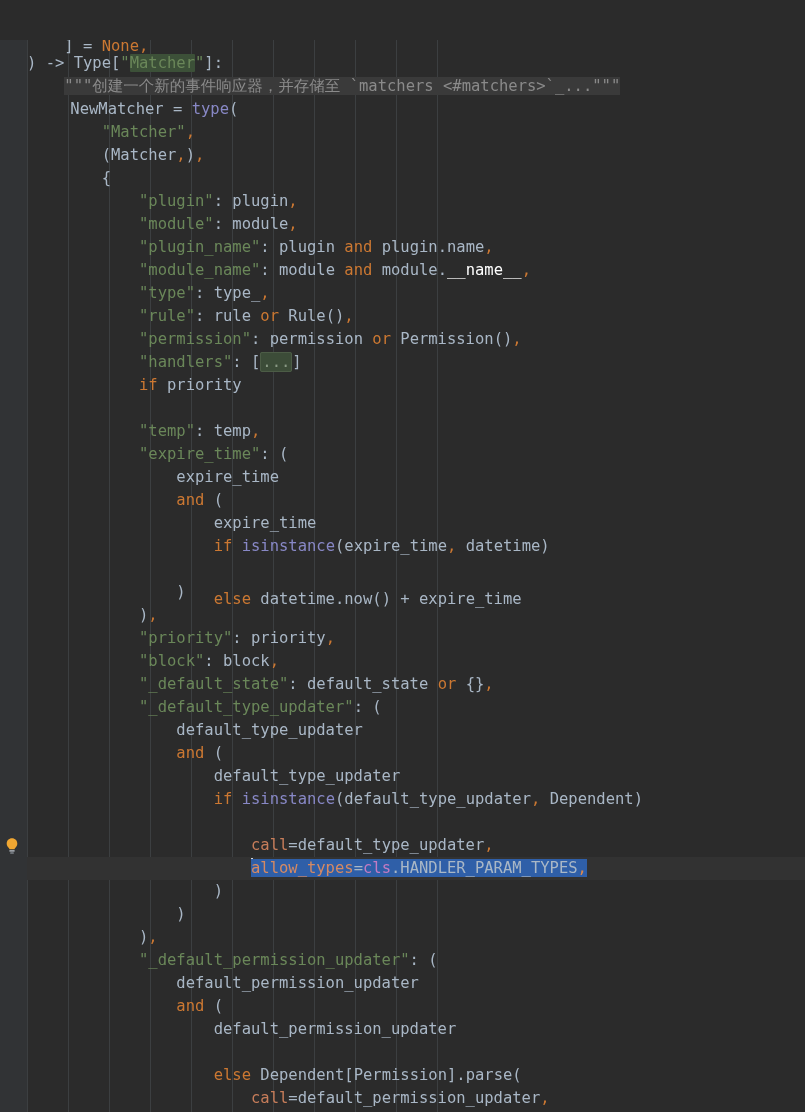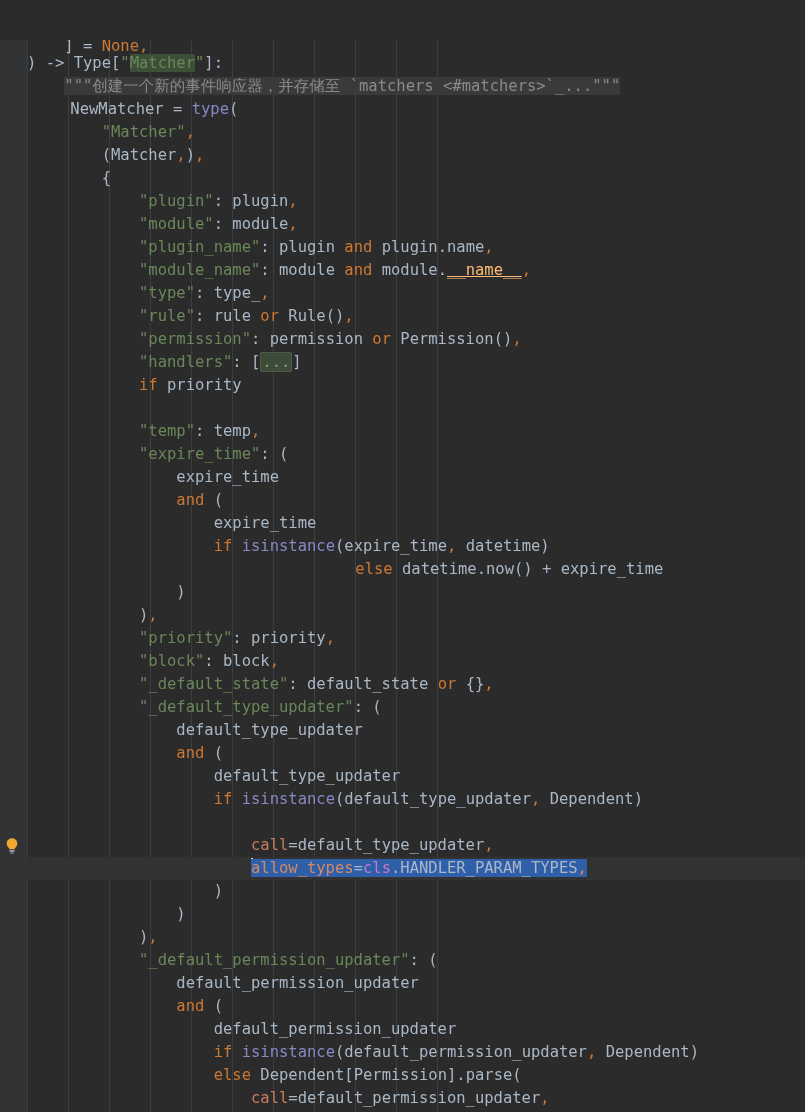--- a/index.html
+++ b/index.html
@@ -94,21 +94,21 @@
     background: #323232;
     z-index: 2;
   }
 
   
   .kw       { color: #cc7832; }          
   .str      { color: #6a8759; }          
   .ident    { color: #a9b7c6; }          
   .type     { color: #8888c6; }          
   .kwarg    { color: #c77d5a; }          
-  .magic    { color: #fdba74; text-decoration: underline; }          
+  .magic    { color: #ffffff; }          
   .punc     { color: #a9b7c6; }
   .comma    { color: #cc7832; }
 
   
   .occurrence {
     background: #3c5038;
     border-radius: 1px;
   }
   .folded {
     background: #3c4c38;
@@ -178,41 +178,40 @@
       <div class="line" style="top: 265px;"><span class="txt"><span class="punc">            </span><span class="str">"rule"</span><span class="punc">: </span><span class="ident">rule</span><span class="kw"> or </span><span class="ident">Rule</span><span class="punc">()</span><span class="comma">,</span></span></div>
       <div class="line" style="top: 288px;"><span class="txt"><span class="punc">            </span><span class="str">"permission"</span><span class="punc">: </span><span class="ident">permission</span><span class="kw"> or </span><span class="ident">Permission</span><span class="punc">()</span><span class="comma">,</span></span></div>
       <div class="line" style="top: 311px;"><span class="txt"><span class="punc">            </span><span class="str">"handlers"</span><span class="punc">: [</span><span class="folded">...</span><span class="punc">]</span></span></div>
       <div class="line" style="top: 334px;"><span class="txt"><span class="punc">            </span><span class="kw">if</span><span class="ident"> priority</span></span></div>
       <div class="line" style="top: 380px;"><span class="txt"><span class="punc">            </span><span class="str">"temp"</span><span class="punc">: </span><span class="ident">temp</span><span class="comma">,</span></span></div>
       <div class="line" style="top: 403px;"><span class="txt"><span class="punc">            </span><span class="str">"expire_time"</span><span class="punc">: (</span></span></div>
       <div class="line" style="top: 426px;"><span class="txt"><span class="punc">                </span><span class="ident">expire_time</span></span></div>
       <div class="line" style="top: 449px;"><span class="txt"><span class="punc">                </span><span class="kw">and</span><span class="punc"> (</span></span></div>
       <div class="line" style="top: 472px;"><span class="txt"><span class="punc">                    </span><span class="ident">expire_time</span></span></div>
       <div class="line" style="top: 495px;"><span class="txt"><span class="punc">                    </span><span class="kw">if</span><span class="punc"> </span><span class="type">isinstance</span><span class="punc">(</span><span class="ident">expire_time</span><span class="comma">,</span><span class="ident"> datetime</span><span class="punc">)</span></span></div>
-      <div class="line" style="top: 518px; text-align: center;"><span class="txt"><span class="punc">                    </span><span class="kw">else</span><span class="ident"> datetime.now</span><span class="punc">() + </span><span class="ident">expire_time</span></span></div>
+      <div class="line" style="top: 548px;"><span class="txt"><span class="punc">                    </span><span class="kw">else</span><span class="ident"> datetime.now</span><span class="punc">() + </span><span class="ident">expire_time</span></span></div>
       <div class="line" style="top: 541px;"><span class="txt"><span class="punc">                )</span></span></div>
       <div class="line" style="top: 564px;"><span class="txt"><span class="punc">            )</span><span class="comma">,</span></span></div>
       <div class="line" style="top: 587px;"><span class="txt"><span class="punc">            </span><span class="str">"priority"</span><span class="punc">: </span><span class="ident">priority</span><span class="comma">,</span></span></div>
       <div class="line" style="top: 610px;"><span class="txt"><span class="punc">            </span><span class="str">"block"</span><span class="punc">: </span><span class="ident">block</span><span class="comma">,</span></span></div>
       <div class="line" style="top: 633px;"><span class="txt"><span class="punc">            </span><span class="str">"_default_state"</span><span class="punc">: </span><span class="ident">default_state</span><span class="kw"> or </span><span class="punc">{}</span><span class="comma">,</span></span></div>
       <div class="line" style="top: 656px;"><span class="txt"><span class="punc">            </span><span class="str">"_default_type_updater"</span><span class="punc">: (</span></span></div>
       <div class="line" style="top: 679px;"><span class="txt"><span class="punc">                </span><span class="ident">default_type_updater</span></span></div>
       <div class="line" style="top: 702px;"><span class="txt"><span class="punc">                </span><span class="kw">and</span><span class="punc"> (</span></span></div>
       <div class="line" style="top: 725px;"><span class="txt"><span class="punc">                    </span><span class="ident">default_type_updater</span></span></div>
       <div class="line" style="top: 748px;"><span class="txt"><span class="punc">                    </span><span class="kw">if</span><span class="punc"> </span><span class="type">isinstance</span><span class="punc">(</span><span class="ident">default_type_updater</span><span class="comma">,</span><span class="ident"> Dependent</span><span class="punc">)</span></span></div>
       <div class="line" style="top: 794px;"><span class="txt"><span class="punc">                        </span><span class="kwarg">call</span><span class="punc">=</span><span class="ident">default_type_updater</span><span class="comma">,</span></span></div>
       <div class="line" style="top: 817px;"><span class="txt"><span class="punc">                        </span><span class="caret"></span><span class="selected"><span class="kwarg">allow_types</span><span class="punc">=</span><span class="type">cls</span><span class="ident">.HANDLER_PARAM_TYPES</span><span class="comma">,</span></span></span></div>
       <div class="line" style="top: 840px;"><span class="txt"><span class="punc">                    )</span></span></div>
       <div class="line" style="top: 863px;"><span class="txt"><span class="punc">                )</span></span></div>
       <div class="line" style="top: 886px;"><span class="txt"><span class="punc">            )</span><span class="comma">,</span></span></div>
       <div class="line" style="top: 909px;"><span class="txt"><span class="punc">            </span><span class="str">"_default_permission_updater"</span><span class="punc">: (</span></span></div>
       <div class="line" style="top: 932px;"><span class="txt"><span class="punc">                </span><span class="ident">default_permission_updater</span></span></div>
       <div class="line" style="top: 955px;"><span class="txt"><span class="punc">                </span><span class="kw">and</span><span class="punc"> (</span></span></div>
       <div class="line" style="top: 978px;"><span class="txt"><span class="punc">                    </span><span class="ident">default_permission_updater</span></span></div>
-      <div class="line" style="top: 1001px;"><span class="txt"><span class="punc">                    </span><span class="kw">if</span><span class="punc"> </span><span class="type">isinstance</span><span class="punc">(</span><span class="ident">default_permission_updater</span><span class="comma">,</span><span class="ident"> Dependent</span><span class="punc">)</span></span></div>
       <div class="line" style="top: 1024px;"><span class="txt"><span class="punc">                    </span><span class="kw">else</span><span class="ident"> Dependent</span><span class="punc">[</span><span class="ident">Permission</span><span class="ident">].parse</span><span class="punc">(</span></span></div>
       <div class="line" style="top: 1047px;"><span class="txt"><span class="punc">                        </span><span class="kwarg">call</span><span class="punc">=</span><span class="ident">default_permission_updater</span><span class="comma">,</span></span></div>
       <div class="line" style="top: 1070px;"><span class="txt"><span class="punc">                        </span><span class="kwarg">allow_types</span><span class="punc">=</span><span class="type">cls</span><span class="ident">.</span><span class="ident occurrence">HANDLER_PARAM_TYPES</span><span class="comma">,</span></span></div>
       <div class="line" style="top: 1093px;"><span class="txt"><span class="punc">                    )</span></span></div>
     </div>
 
   <div id="gutter-icons">
       <div class="gutter-icon" title="Show Context Actions" style="top: 796px;"><svg width="20" height="20" viewBox="0 0 20 20">
           <path d="M10 2.2c-3.1 0-5.3 2.3-5.3 5.2 0 2 1 3.3 1.9 4.3.5.6.8 1 .9 1.6h5c.1-.6.4-1 .9-1.6.9-1 1.9-2.3 1.9-4.3 0-2.9-2.2-5.2-5.3-5.2z" fill="#f0a732"></path>
           <rect x="7.4" y="14.1" width="5.2" height="1.7" rx="0.4" fill="#9aa0a6"></rect>

